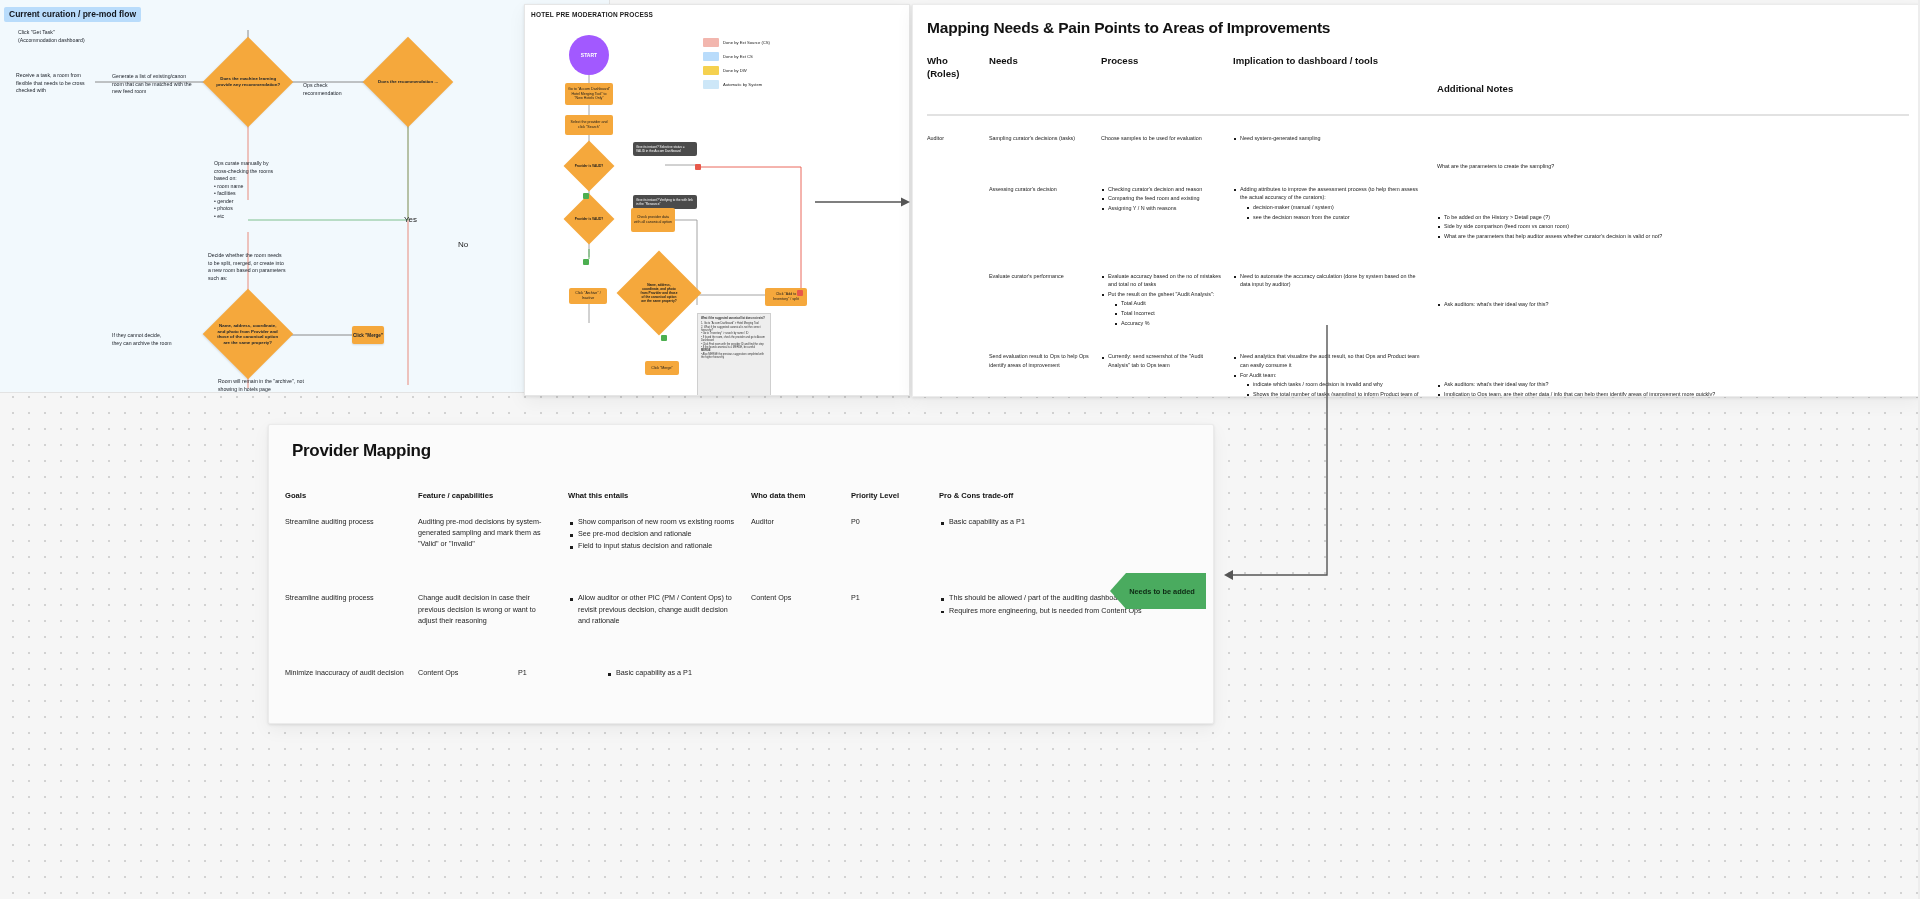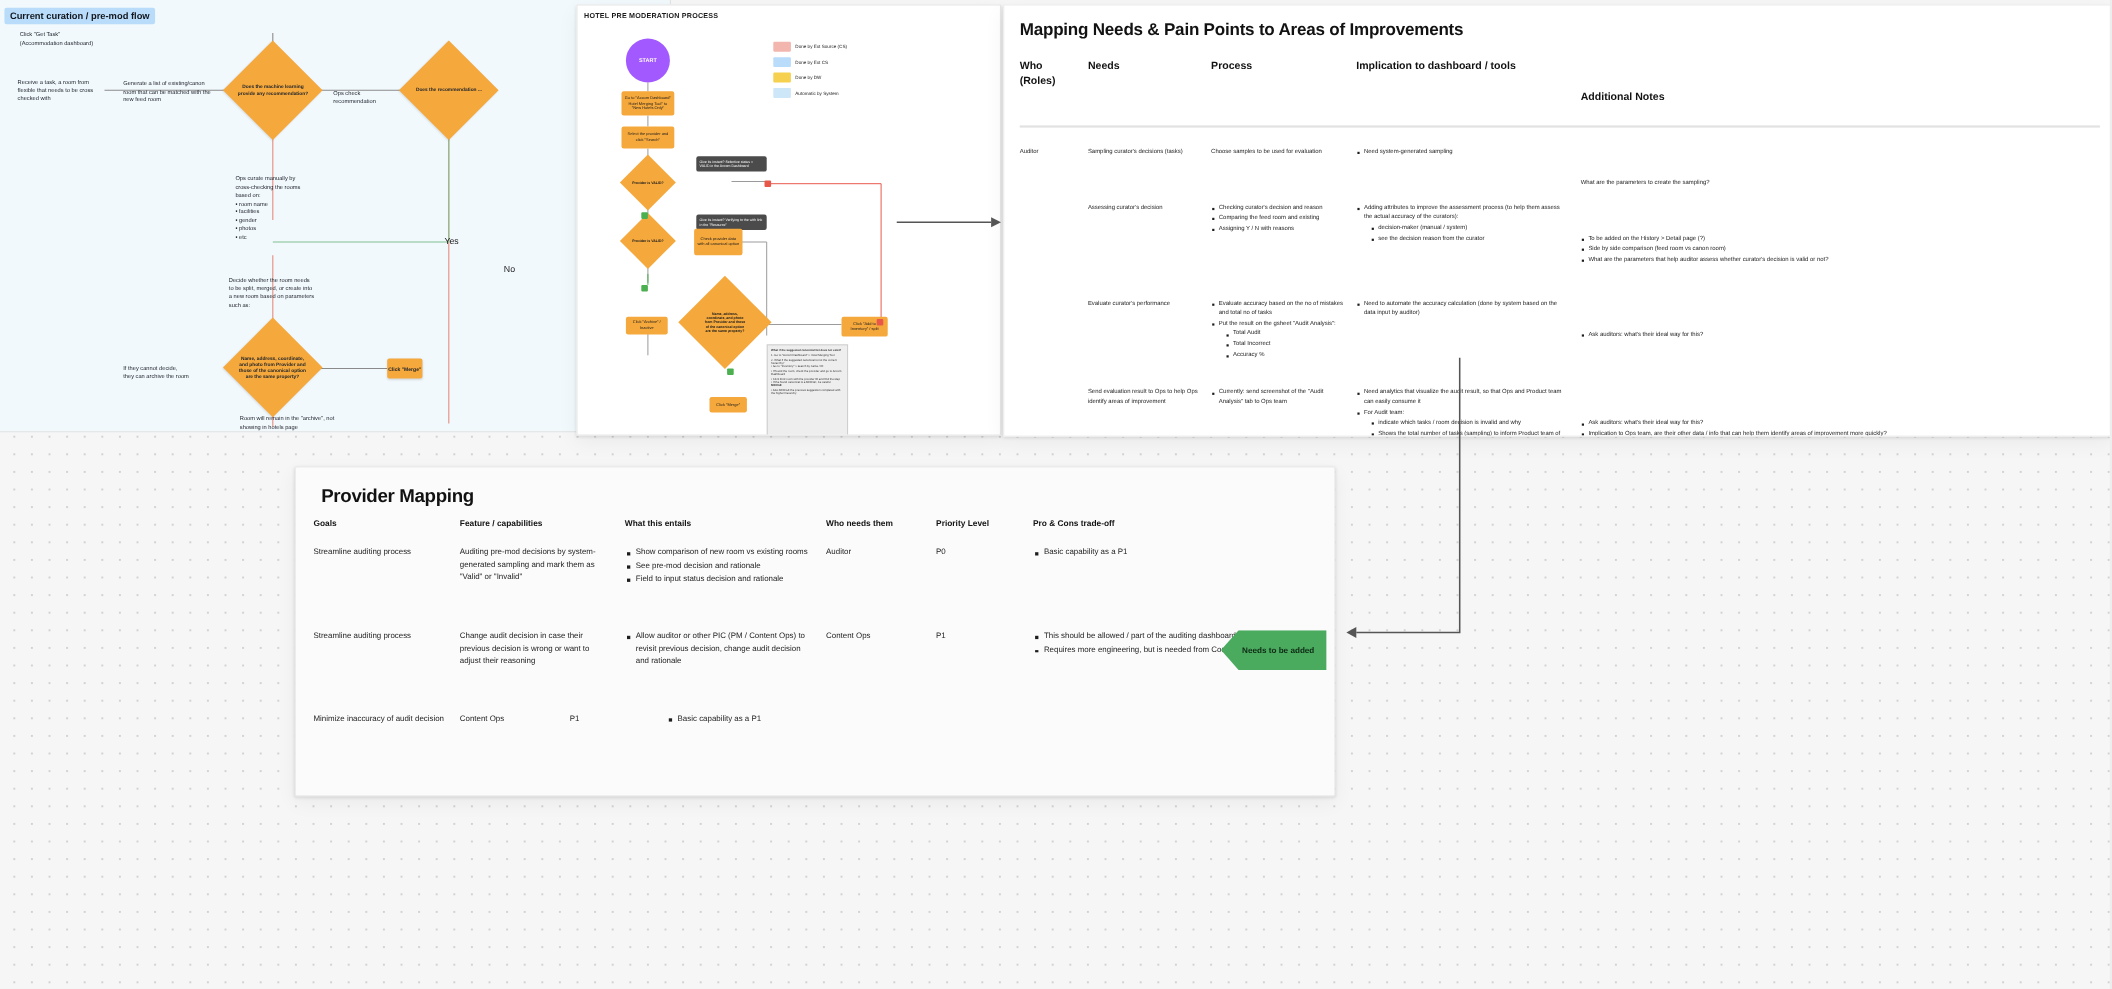--- a/index.html
+++ b/index.html
@@ -148,21 +148,21 @@
   
   #frame-feature {
     left: 268px; top: 424px; width: 946px; height: 300px;
     background: #fbfbfb; border:1px solid #ebebeb; border-radius:2px;
     overflow:hidden;
   }
   #feature-title {
     position:absolute; left:23px; top:16px;
     font-size:17px; font-weight:700; color:#121212; letter-spacing:-.3px;
   }
-  #feature-table { position:absolute; left:16px; top:46px; right:6px; }
+  #feature-table { position:absolute; left:16px; top:66px; right:6px; }
   .ft-head { display:flex; }
   .ft-head > div { font-size:7.6px; font-weight:700; color:#121212; padding-right:10px; }
   .ft-row { display:flex; margin-bottom:0; }
   .ft-row > div { font-size:7.2px; color:#1d1d1d; line-height:1.55; padding-right:14px; }
   .f-goal  { width:133px; flex:none; }
   .f-feat  { width:150px; flex:none; }
   .f-what  { width:183px; flex:none; }
   .f-who   { width:100px; flex:none; }
   .f-prio  { width:88px;  flex:none; }
   .f-pro   { width:auto; flex:1; }
@@ -474,21 +474,21 @@
     </div>
   </div>
 
   <div class="panel shadow-card" id="frame-feature">
     <div id="feature-title">Provider Mapping</div>
     <div id="feature-table">
       <div class="ft-head">
         <div class="f-goal">Goals</div>
         <div class="f-feat">Feature / capabilities</div>
         <div class="f-what">What this entails</div>
-        <div class="f-who">Who needs them</div>
+        <div class="f-who">Who data them</div>
         <div class="f-prio">Priority Level</div>
         <div class="f-pro">Pro &amp; Cons trade-off</div>
       </div>
       <div id="feature-rows" style="margin-top:14px;">
           <div class="ft-row" style="margin-top: 16px;">
             <div class="f-goal">Streamline auditing process</div>
             <div class="f-feat">Auditing pre-mod decisions by system-generated sampling and mark them as "Valid" or "Invalid"</div>
             <div class="f-what">
               <ul class="fbul">
                 <li>Show comparison of new room vs existing rooms</li>

